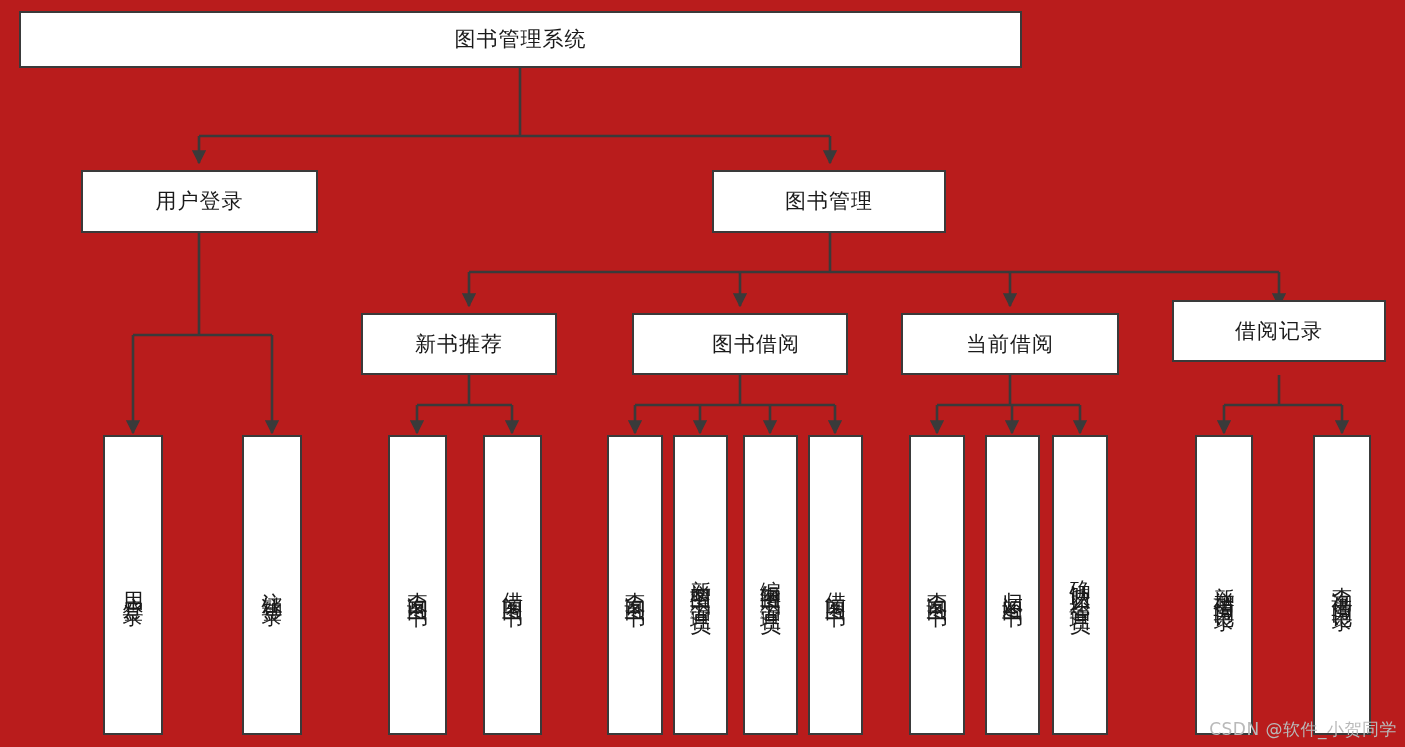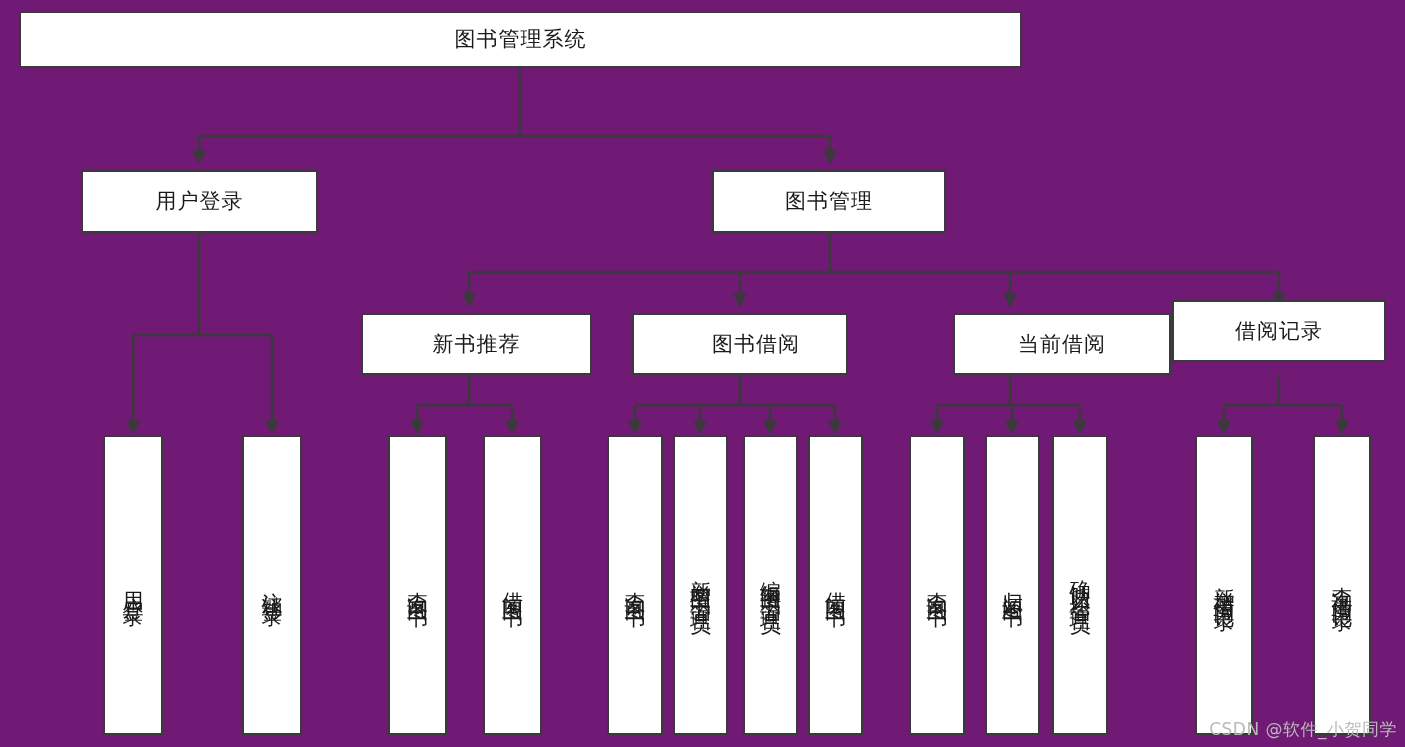--- a/index.html
+++ b/index.html
@@ -8,21 +8,21 @@
     padding: 0;
     background: #ffffff;
   }
   body {
     font-family: "DejaVu Sans", "Liberation Sans", sans-serif;
   }
   #diagram-root {
     position: relative;
     width: 1405px;
     height: 747px;
-    background: #701a75;
+    background: #b91c1c;
     overflow: hidden;
   }
   #edge-layer {
     position: absolute;
     left: 0;
     top: 0;
     width: 1405px;
     height: 747px;
     pointer-events: none;
   }
@@ -135,27 +135,27 @@
     <span class="node-label">图书管理系统</span>
   </div>
 
   <div class="node horizontal" style="left:81px; top:170px; width:237px; height:63px;">
     <span class="node-label">用户登录</span>
   </div>
   <div class="node horizontal" style="left:712px; top:170px; width:234px; height:63px;">
     <span class="node-label">图书管理</span>
   </div>
 
-  <div class="node horizontal" style="left:361px; top:313px; width:231px; height:62px;">
+  <div class="node horizontal" style="left:361px; top:313px; width:196px; height:62px;">
     <span class="node-label">新书推荐</span>
   </div>
   <div class="node horizontal" style="left:632px; top:313px; width:216px; height:62px;padding-left:32px;">
     <span class="node-label">图书借阅</span>
   </div>
-  <div class="node horizontal" style="left:953px; top:313px; width:218px; height:62px;">
+  <div class="node horizontal" style="left:901px; top:313px; width:218px; height:62px;">
     <span class="node-label">当前借阅</span>
   </div>
   <div class="node horizontal" style="left:1172px; top:300px; width:214px; height:62px;">
     <span class="node-label">借阅记录</span>
   </div>
 
   <div class="node vertical" style="left:103px; top:435px; width:60px; height:300px;">
     <span class="node-label">用户登录</span>
   </div>
   <div class="node vertical" style="left:242px; top:435px; width:60px; height:300px;">

